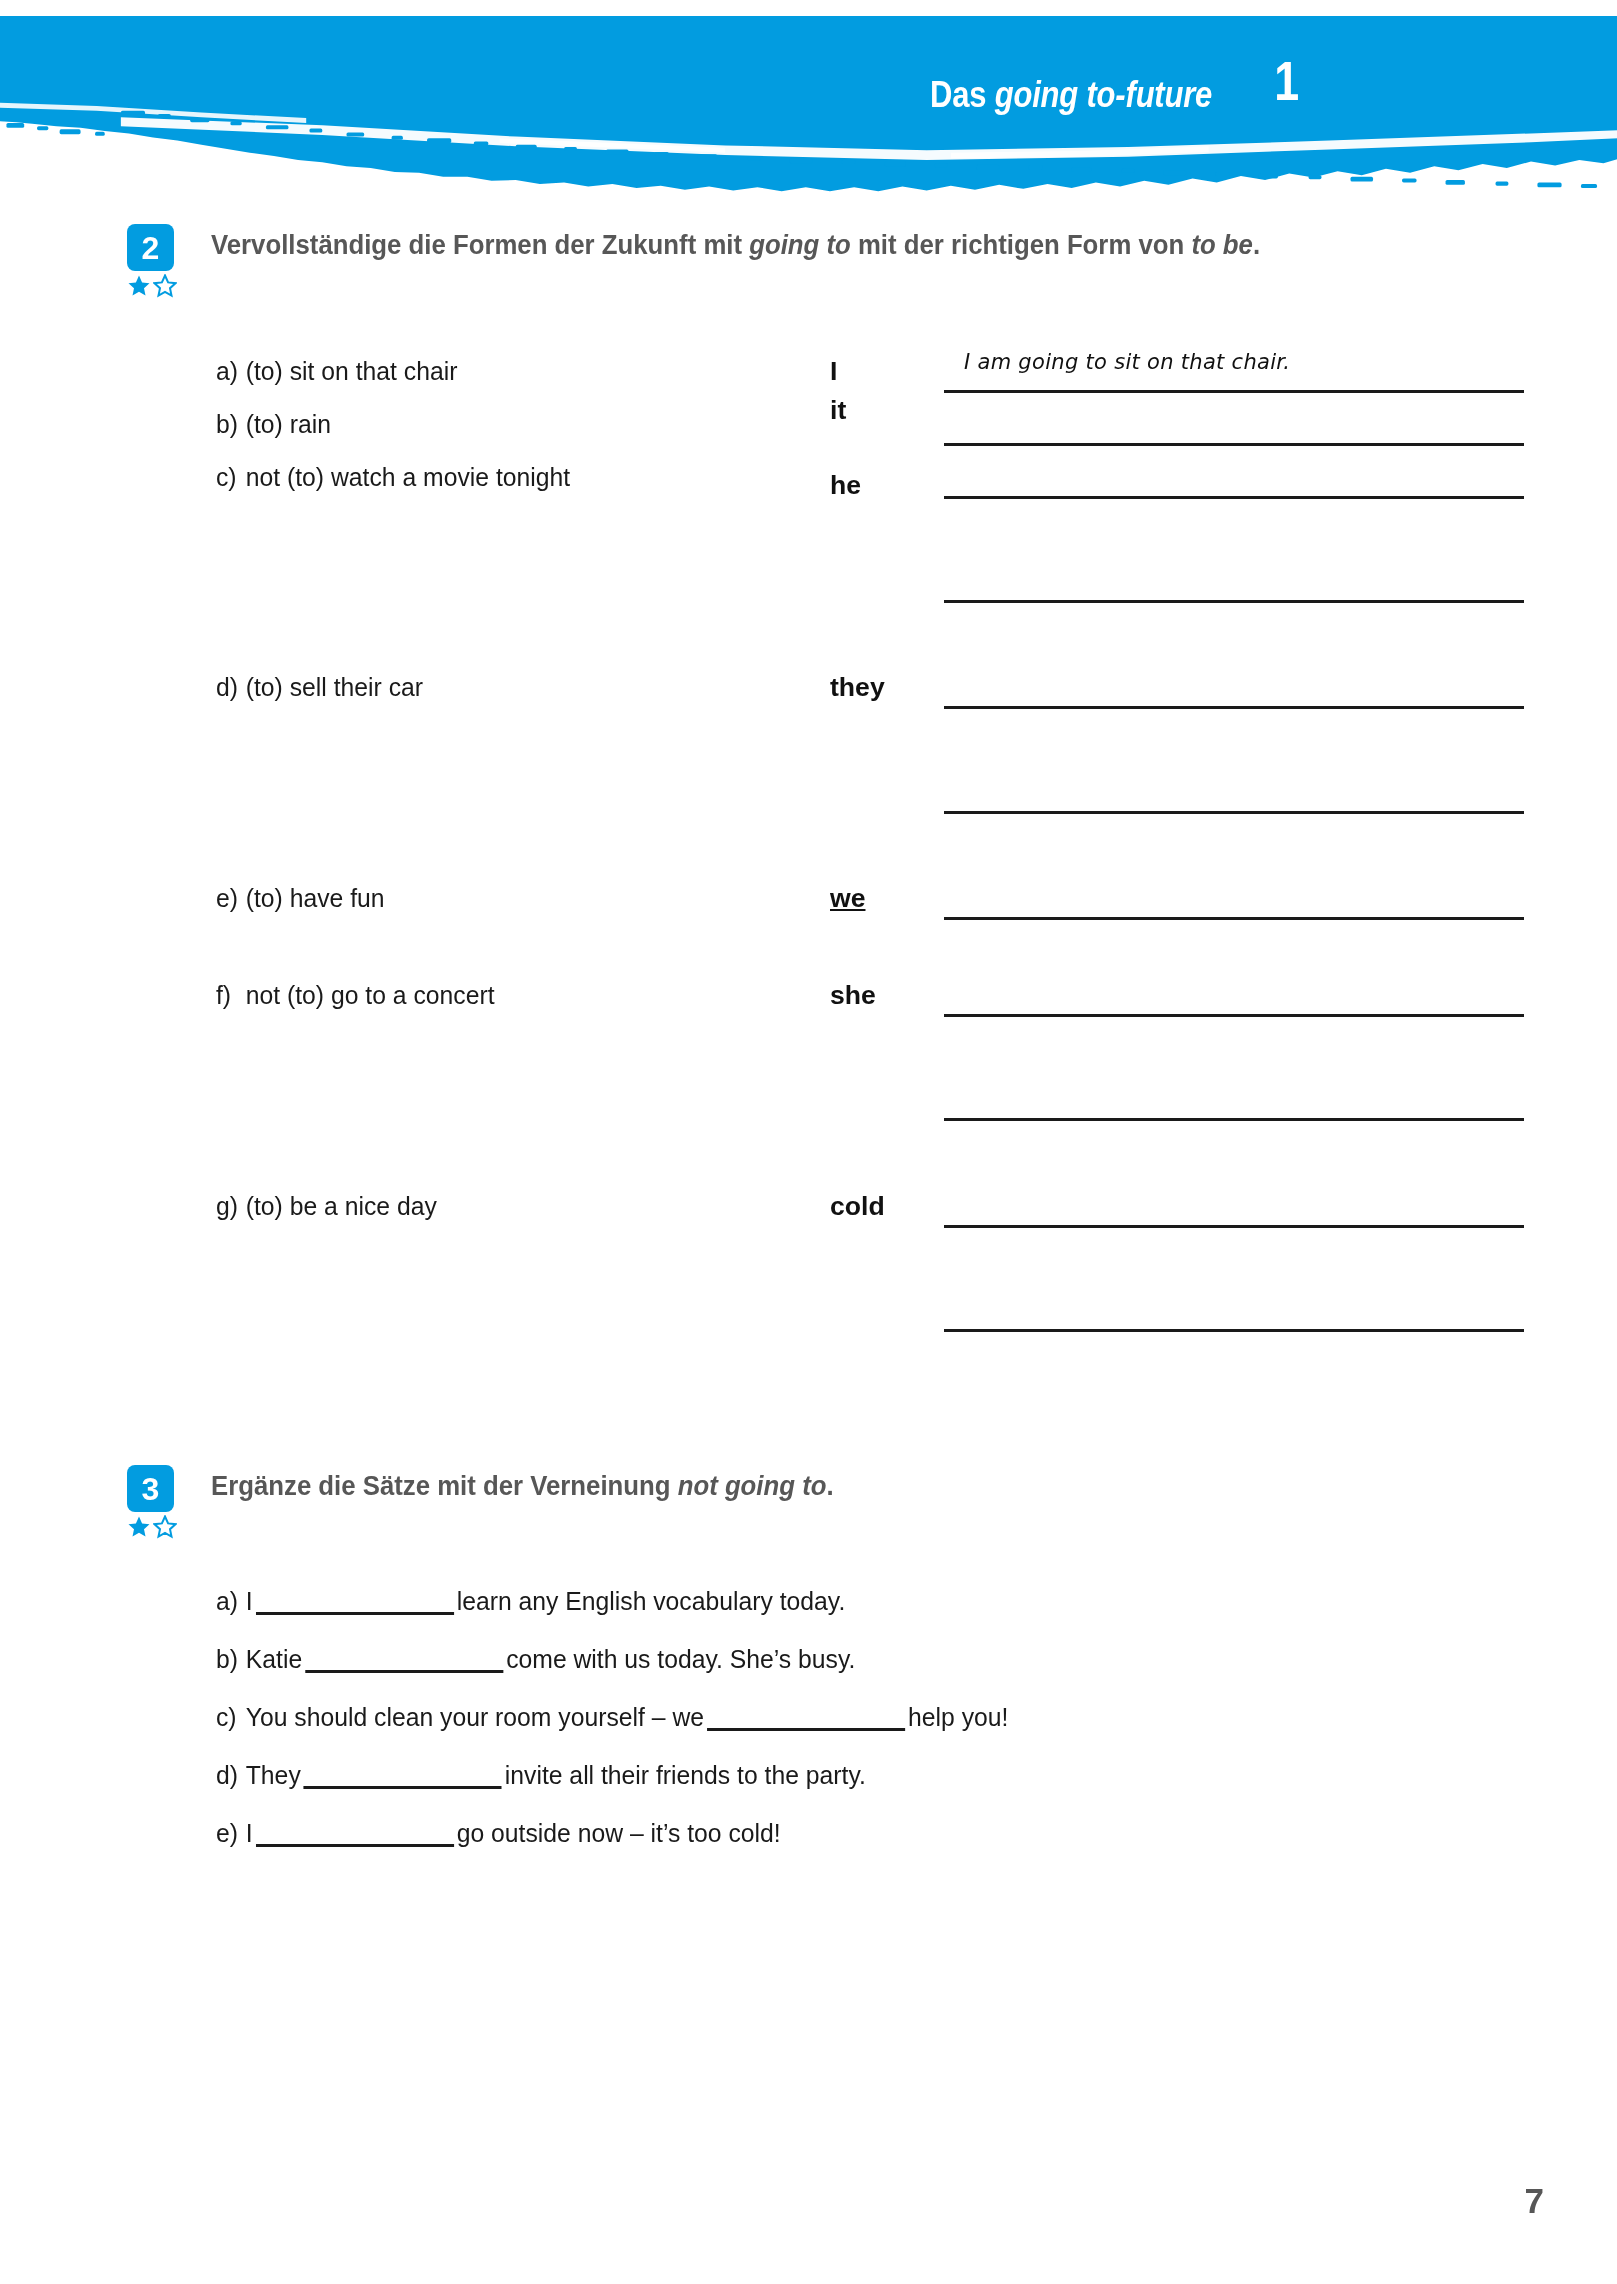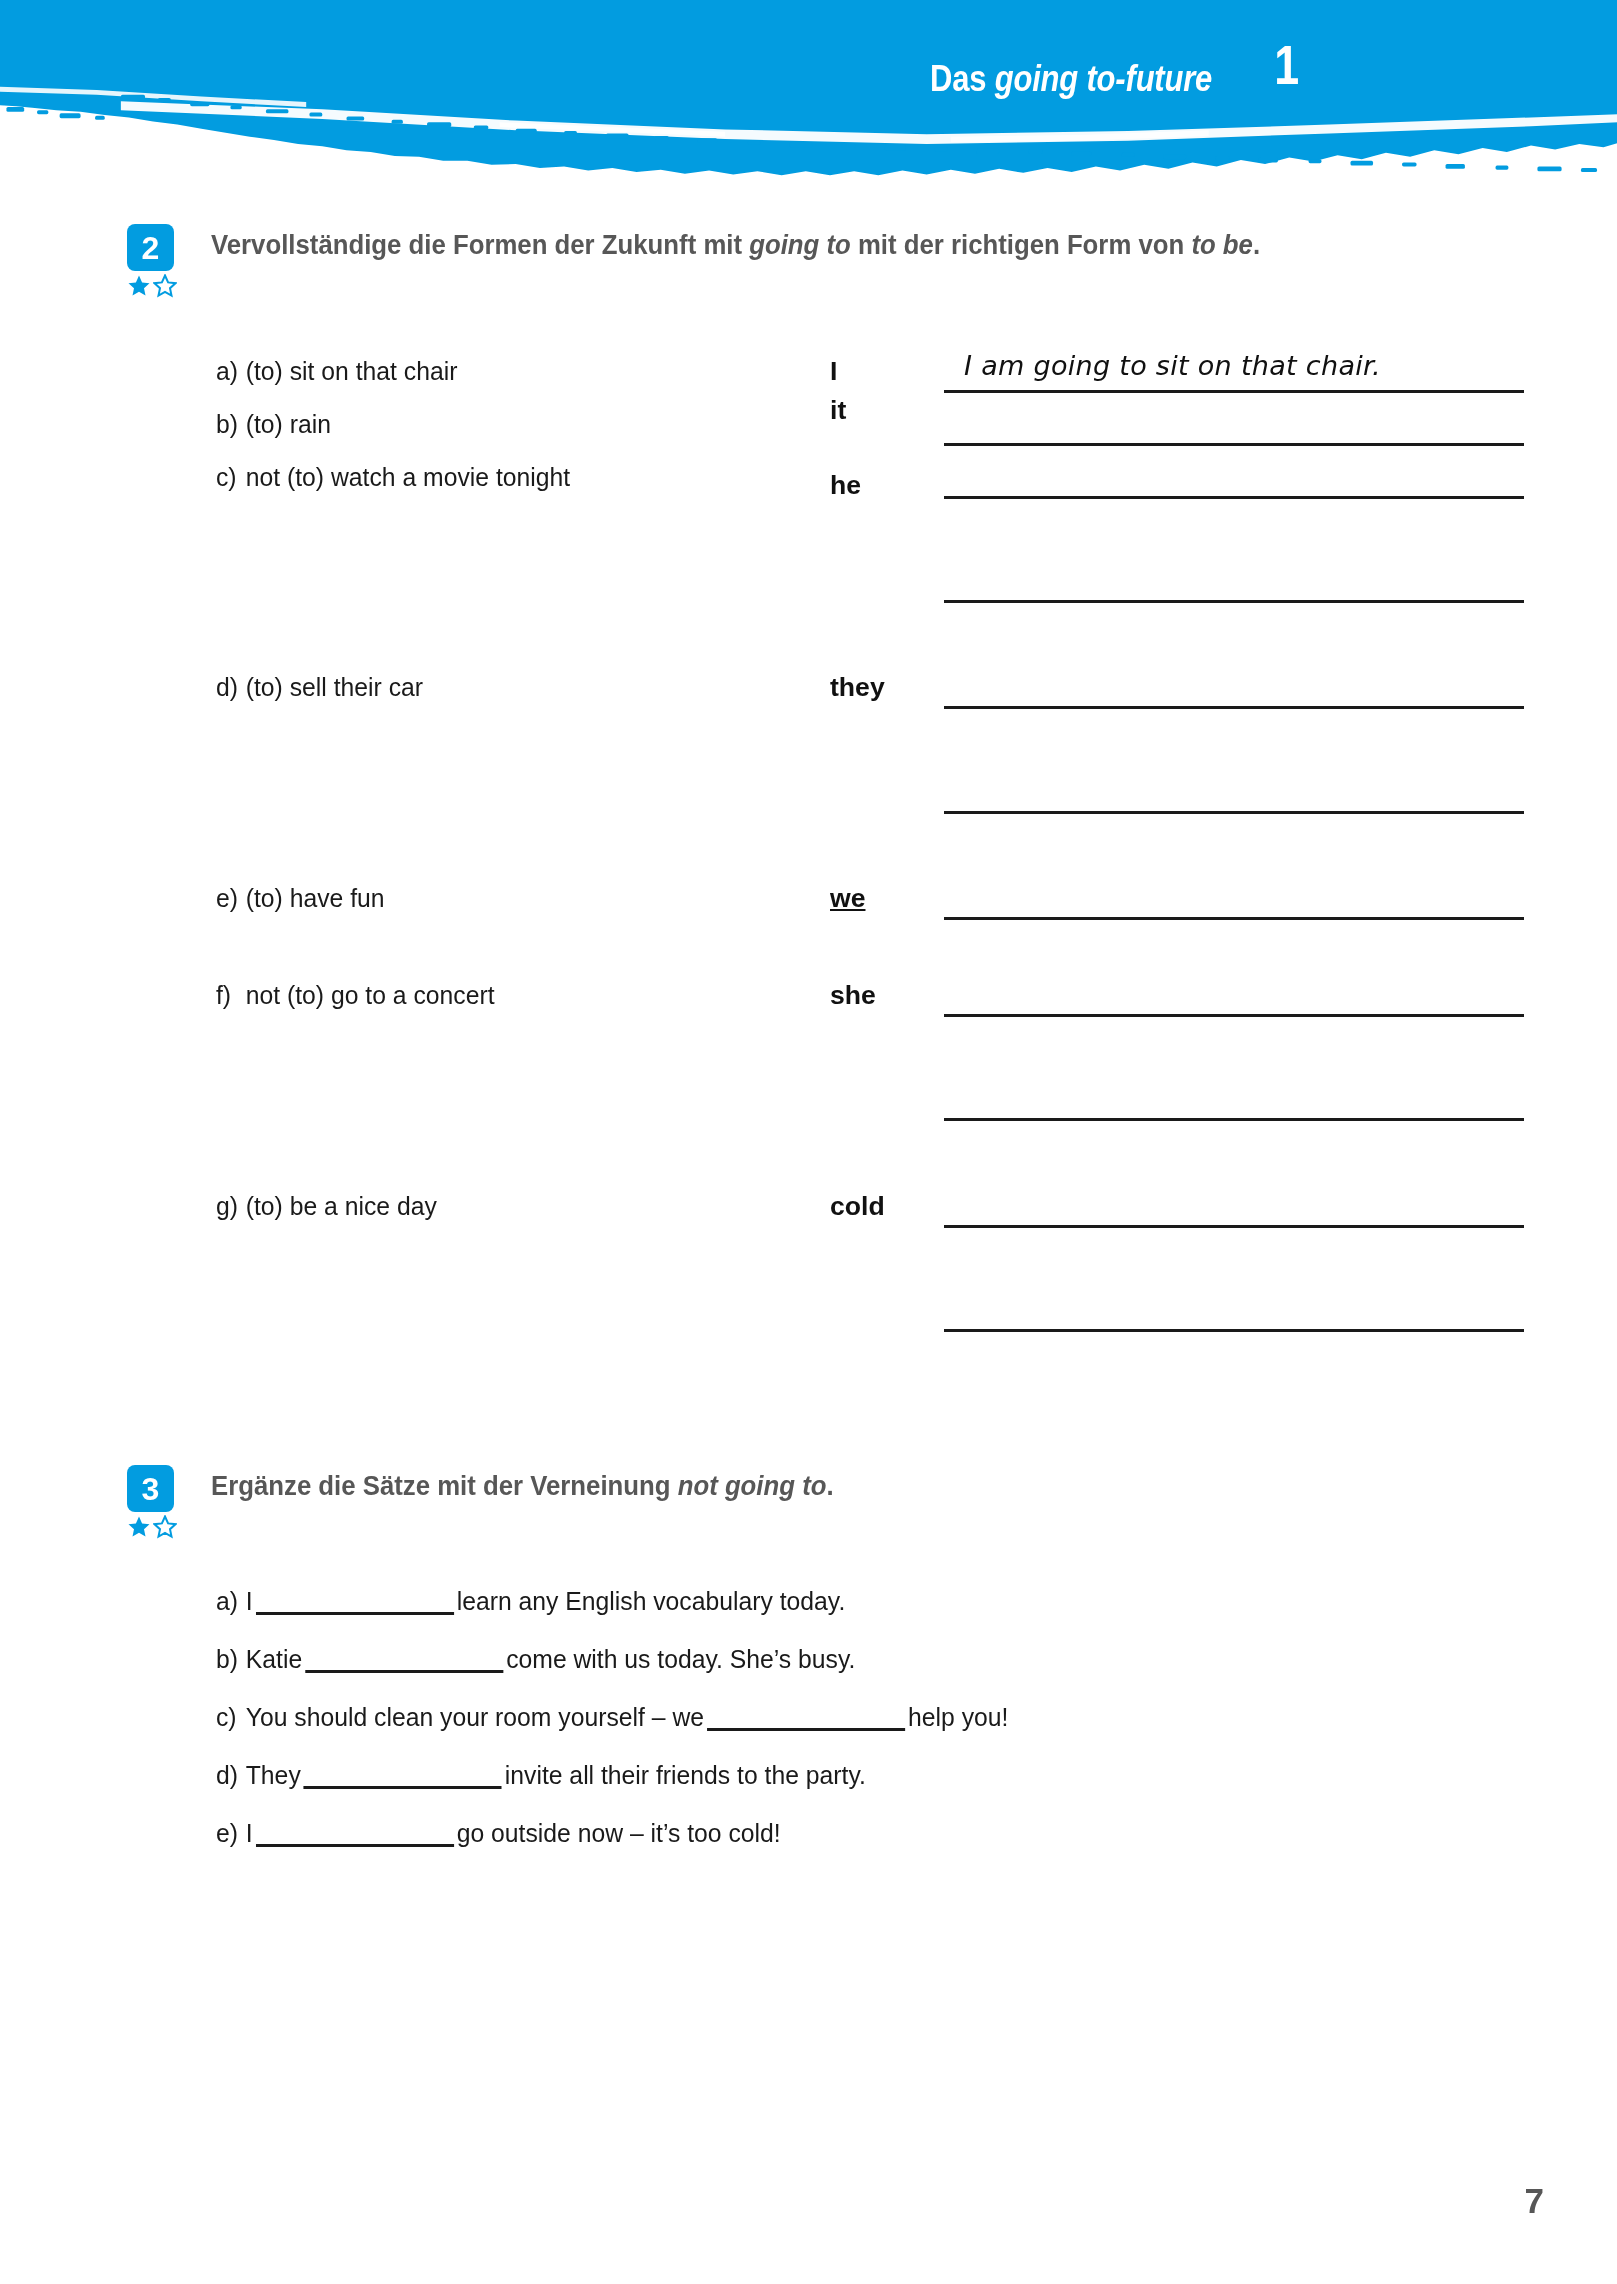--- a/index.html
+++ b/index.html
@@ -11,21 +11,21 @@
     width: 1618px;
     height: 2284px;
     position: relative;
     font-family: "Liberation Sans", sans-serif;
     overflow: hidden;
   }
 
   
   .header {
     position: absolute;
-    top: 0; left: 0;
+    top: 16px; left: 0;
     width: 1378px;
     height: 201px;
   }
   .header-brush {
     position: absolute;
     top: 0; left: 0;
     width: 1618px;
     height: 201px;
     display: block;
   }
@@ -143,21 +143,21 @@
     position: absolute;
     left: 944px;
     width: 580px;
     height: 3.2px;
     background: #1a1a1a;
   }
   .ex2-answer {
     position: absolute;
     left: 964px;
     color: #111111;
-    font-size: 27px;
+    font-size: 21px;
     font-family: "DejaVu Sans", sans-serif;
     font-style: italic;
     white-space: nowrap;
     letter-spacing: 0.3px;
   }
 
   
   .ex3-rows {
     position: absolute;
     left: 0;

